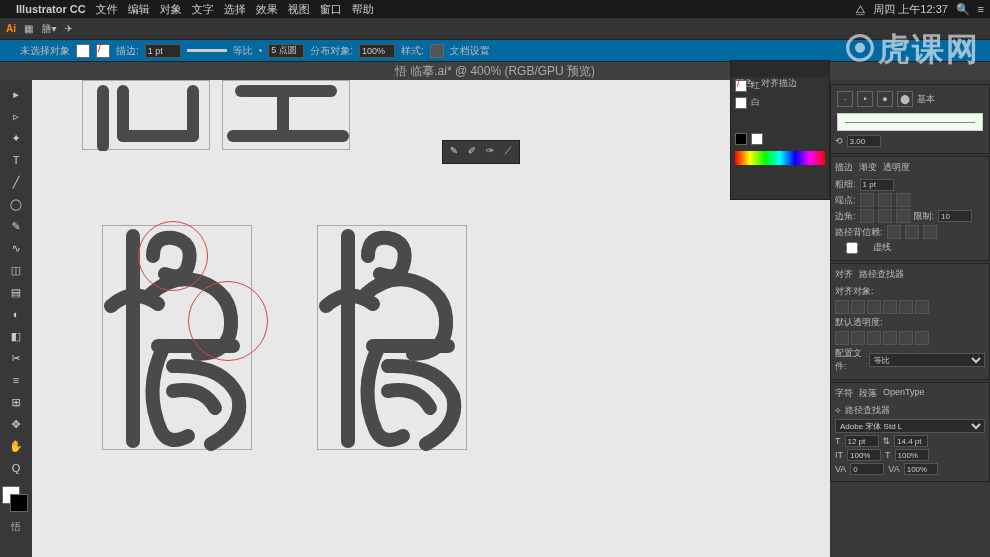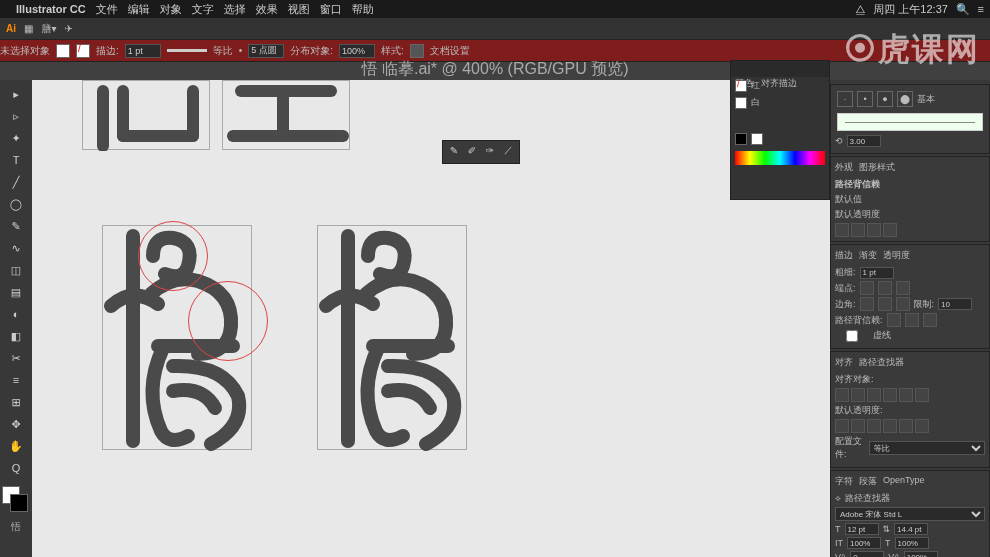--- a/index.html
+++ b/index.html
@@ -1,24 +1,24 @@
 <!DOCTYPE html>
 <html><head>
 <meta charset="utf-8">
 <style>
 *{margin:0;padding:0;box-sizing:border-box;font-family:sans-serif}
 body{width:990px;height:557px;background:#2a2a2a;overflow:hidden;position:relative;color:#bbb;font-size:10px}
 .menubar{height:18px;background:#1a1a1a;display:flex;align-items:center;padding:0 6px;gap:10px;color:#ccc;font-size:11px}
 .menubar .apple{font-size:13px}
 .menubar .right{margin-left:auto;display:flex;gap:8px;align-items:center}
 .docbar{height:22px;background:#333;border-bottom:1px solid #222;display:flex;align-items:center;padding:0 6px;font-size:10px;gap:8px}
-.ctrlbar{height:22px;background:#7f1d1d;border-bottom:1px solid #222;display:flex;align-items:center;padding:0 0;font-size:10px;gap:6px}
+.ctrlbar{height:22px;background:#0369a1;border-bottom:1px solid #222;display:flex;align-items:center;padding:0 20px;font-size:10px;gap:6px}
 .ctrlbar .sw{width:14px;height:14px;border:1px solid #666}
 .ctrlbar input{width:36px;height:14px;background:#2a2a2a;border:1px solid #555;color:#ccc;font-size:9px;padding:0 2px}
-.tabbar{height:18px;background:#404040;display:flex;align-items:flex-end;justify-content:center;font-size:16px;color:#aaa}
+.tabbar{height:18px;background:#404040;display:flex;align-items:flex-end;justify-content:center;font-size:12px;color:#aaa}
 .mainrow{display:flex;height:477px}
 .toolbox{width:32px;background:#383838;display:flex;flex-direction:column;padding:4px 0;gap:2px}
 .toolbox .tbtn{width:28px;height:20px;margin:0 auto;display:flex;align-items:center;justify-content:center;font-size:11px;color:#ccc;cursor:pointer}
 .toolbox .swatches{margin-top:6px;position:relative;width:28px;height:28px}
 .toolbox .swatches .fg{width:18px;height:18px;background:#fff;border:1px solid #666;position:absolute;top:0;left:2px}
 .toolbox .swatches .bg{width:18px;height:18px;background:#000;border:1px solid #666;position:absolute;top:8px;left:10px}
 .canvas{flex:1;background:#e8e8e8;position:relative;overflow:hidden}
 .artbox{position:absolute;border:1px solid #aaa}
 .floatpanel{position:absolute;background:#3a3a3a;border:1px solid #222;padding:4px;display:flex;gap:4px}
 .floatpanel .fb{width:14px;height:14px;color:#ccc;font-size:10px;text-align:center}
@@ -196,41 +196,20 @@
         <div class="brushdot">⬤</div>
         <span>基本</span>
       </div>
       <div class="wave"></div>
       <div class="row">
           <span>⟲</span>
           <input value="3.00" style="">
         </div>
     </div>
 
-    <div class="panel">
-      <div class="ptabs">
-          <span>外观</span>
-          <span>图形样式</span>
-        </div>
-      <div class="row">
-          <b>路径背信赖</b>
-        </div>
-      <div class="row">
-          <span>默认值</span>
-        </div>
-      <div class="row">
-          <span>默认透明度</span>
-        </div>
-      <div class="btngrid">
-          <div class="b"></div>
-          <div class="b"></div>
-          <div class="b"></div>
-          <div class="b"></div>
-        </div>
-    </div>
 
     <div class="panel">
       <div class="ptabs">
           <span>描边</span>
           <span>渐变</span>
           <span>透明度</span>
         </div>
       <div class="row">
           <span>粗细:</span>
           <input value="1 pt" style="">

